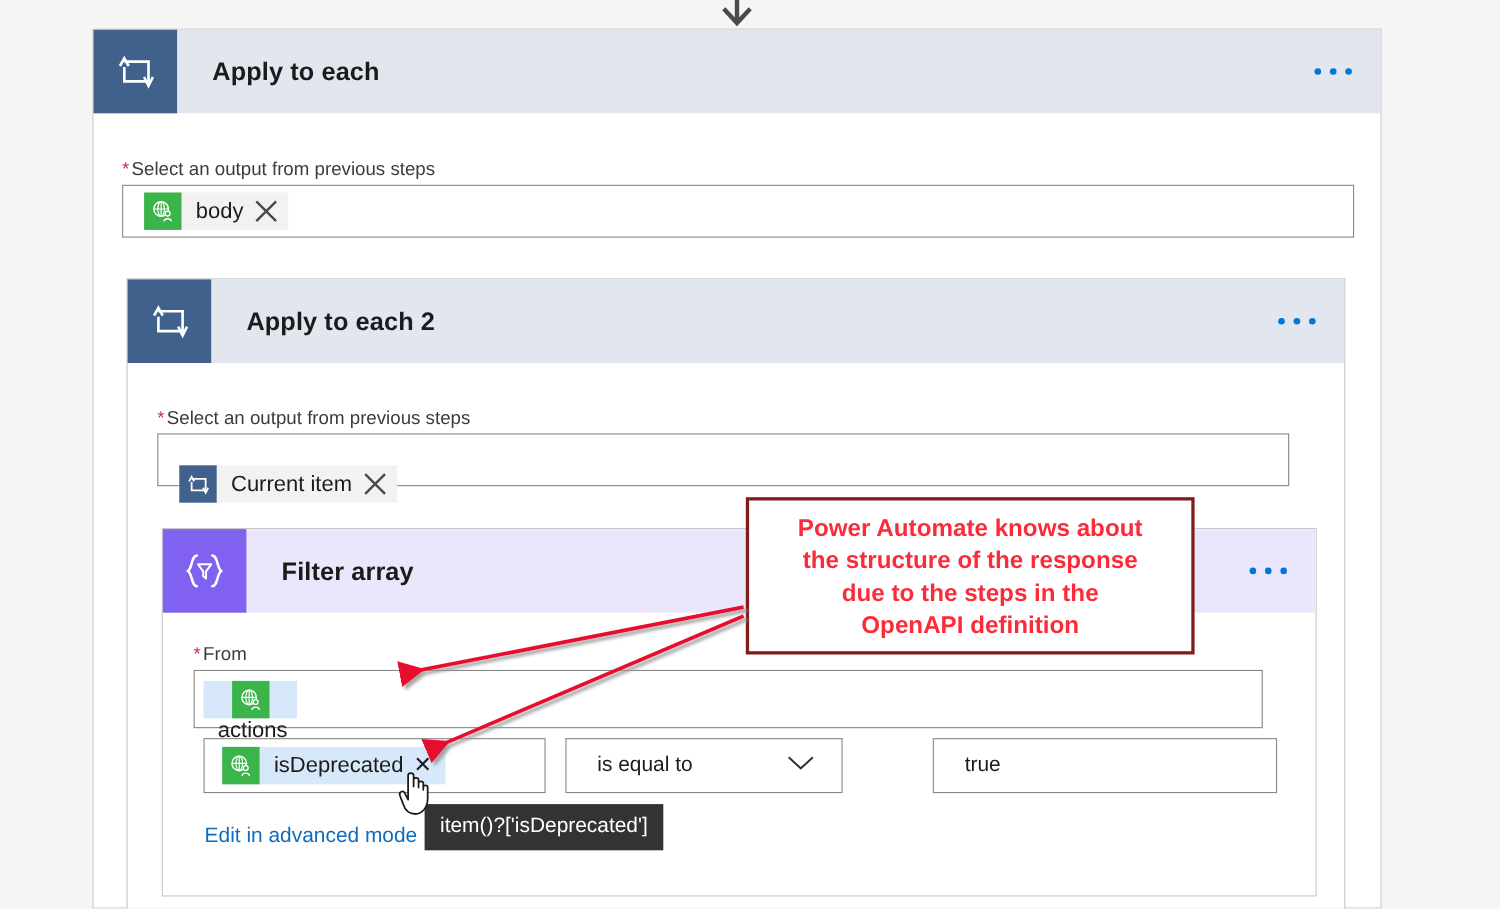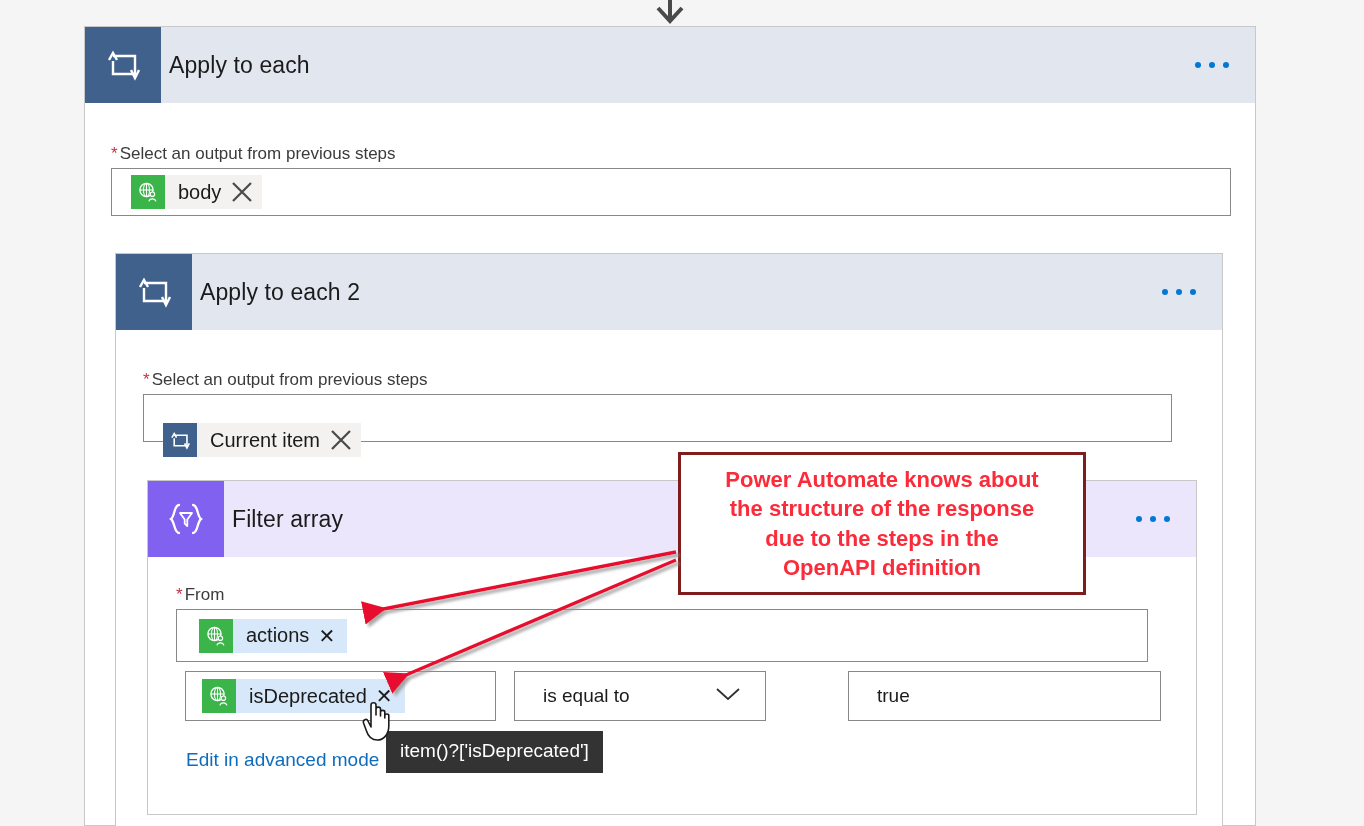--- a/index.html
+++ b/index.html
@@ -32,22 +32,22 @@
   .icon-box {
     width: 76px; height: 76px;
     background: #41618d;
     display: flex; align-items: center; justify-content: center;
     flex: 0 0 76px;
   }
   .icon-box.purple { background: #8161f0; }
   .card-title {
     font-size: 23px;
     color: #1b1b1b;
-    font-weight: 400;
-    padding-left: 8px;
+    font-weight: 700;
+    padding-left: 32px;
     letter-spacing: .1px;
   }
   .ellipsis {
     position: absolute;
     right: 26px; top: 50%;
     transform: translateY(-50%);
     display: flex; gap: 8px;
   }
   .ellipsis i {
     width: 6px; height: 6px; border-radius: 50%;
@@ -246,21 +246,21 @@
             <i></i>
             <i></i>
           </div>
         </div>
 
         <div style="position:absolute; left:28px; top:104px;" class="field-label">
           <span class="req">*</span><span>From</span>
         </div>
 
         <div class="input-box" style="left:28px; top:128px; width:972px; height:53px;">
-          <div class="chip sel" style="margin-left:22px;">
+          <div class="chip sel" style="margin-left:8px;flex-direction:column;">
             <span class="chip-icon green">
               <svg width="22" height="22" viewBox="0 0 22 22">
                 <circle cx="9.5" cy="9" r="6.6" stroke="#fff" stroke-width="1.3" fill="none"></circle>
                 <ellipse cx="9.5" cy="9" rx="3" ry="6.6" stroke="#fff" stroke-width="1.1" fill="none"></ellipse>
                 <line x1="2.9" y1="9" x2="16.1" y2="9" stroke="#fff" stroke-width="1.1"></line>
                 <line x1="9.5" y1="2.4" x2="9.5" y2="15.6" stroke="#fff" stroke-width="1.1"></line>
                 <circle cx="15.4" cy="13.2" r="2.2" fill="#3bb44a" stroke="#fff" stroke-width="1.2"></circle>
                 <path d="M11.9 20.3 a3.6 3.2 0 0 1 7 0" fill="#3bb44a" stroke="#fff" stroke-width="1.2"></path>
               </svg>
             </span>

